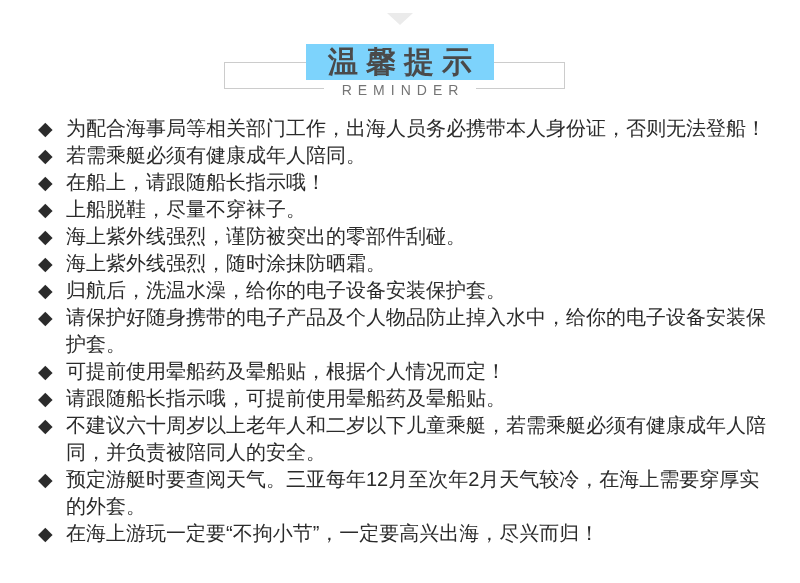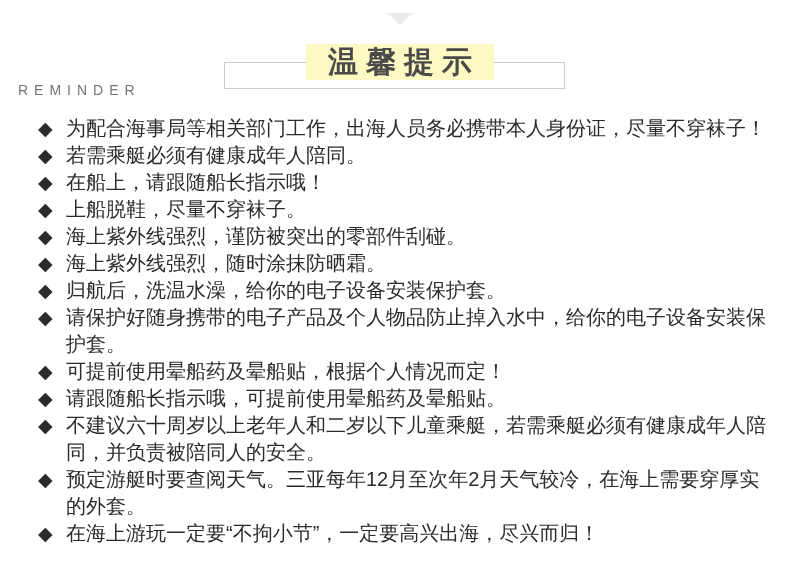--- a/index.html
+++ b/index.html
@@ -38,34 +38,35 @@
   .header-title-row {
     position: absolute;
     left: 0;
     top: 44px;
     width: 800px;
     text-align: center;
     z-index: 2;
   }
   .header-title {
     display: inline-block;
-    background: #fef9c3;
+    background: #7dd3fc;
     padding: 0 14px 0 22px;
     font-size: 30px;
     line-height: 36px;
     font-weight: bold;
     letter-spacing: 8px;
     color: #4a4a4a;
   }
 
   .header-subtitle-row {
     position: absolute;
     left: 0;
     top: 81px;
     width: 800px;
+    text-align: center;
     z-index: 2;
   }
   .header-subtitle {
     display: inline-block;
     background: #ffffff;
     padding: 0 12px 0 18px;
     font-size: 14px;
     line-height: 16px;
     letter-spacing: 6px;
     color: #757575;
@@ -109,21 +110,21 @@
       <span class="header-title">温馨提示</span>
     </div>
     <div class="header-subtitle-row">
       <span class="header-subtitle">REMINDER</span>
     </div>
   </div>
 
   <ul class="notice-list">
     <li class="notice-item">
       <span class="notice-bullet">◆</span>
-      <span class="notice-text">为配合海事局等相关部门工作，出海人员务必携带本人身份证，尽量不穿袜子！</span>
+      <span class="notice-text">为配合海事局等相关部门工作，出海人员务必携带本人身份证，否则无法登船！</span>
     </li>
 
     <li class="notice-item">
       <span class="notice-bullet">◆</span>
       <span class="notice-text">若需乘艇必须有健康成年人陪同。</span>
     </li>
 
     <li class="notice-item">
       <span class="notice-bullet">◆</span>
       <span class="notice-text">在船上，请跟随船长指示哦！</span>

